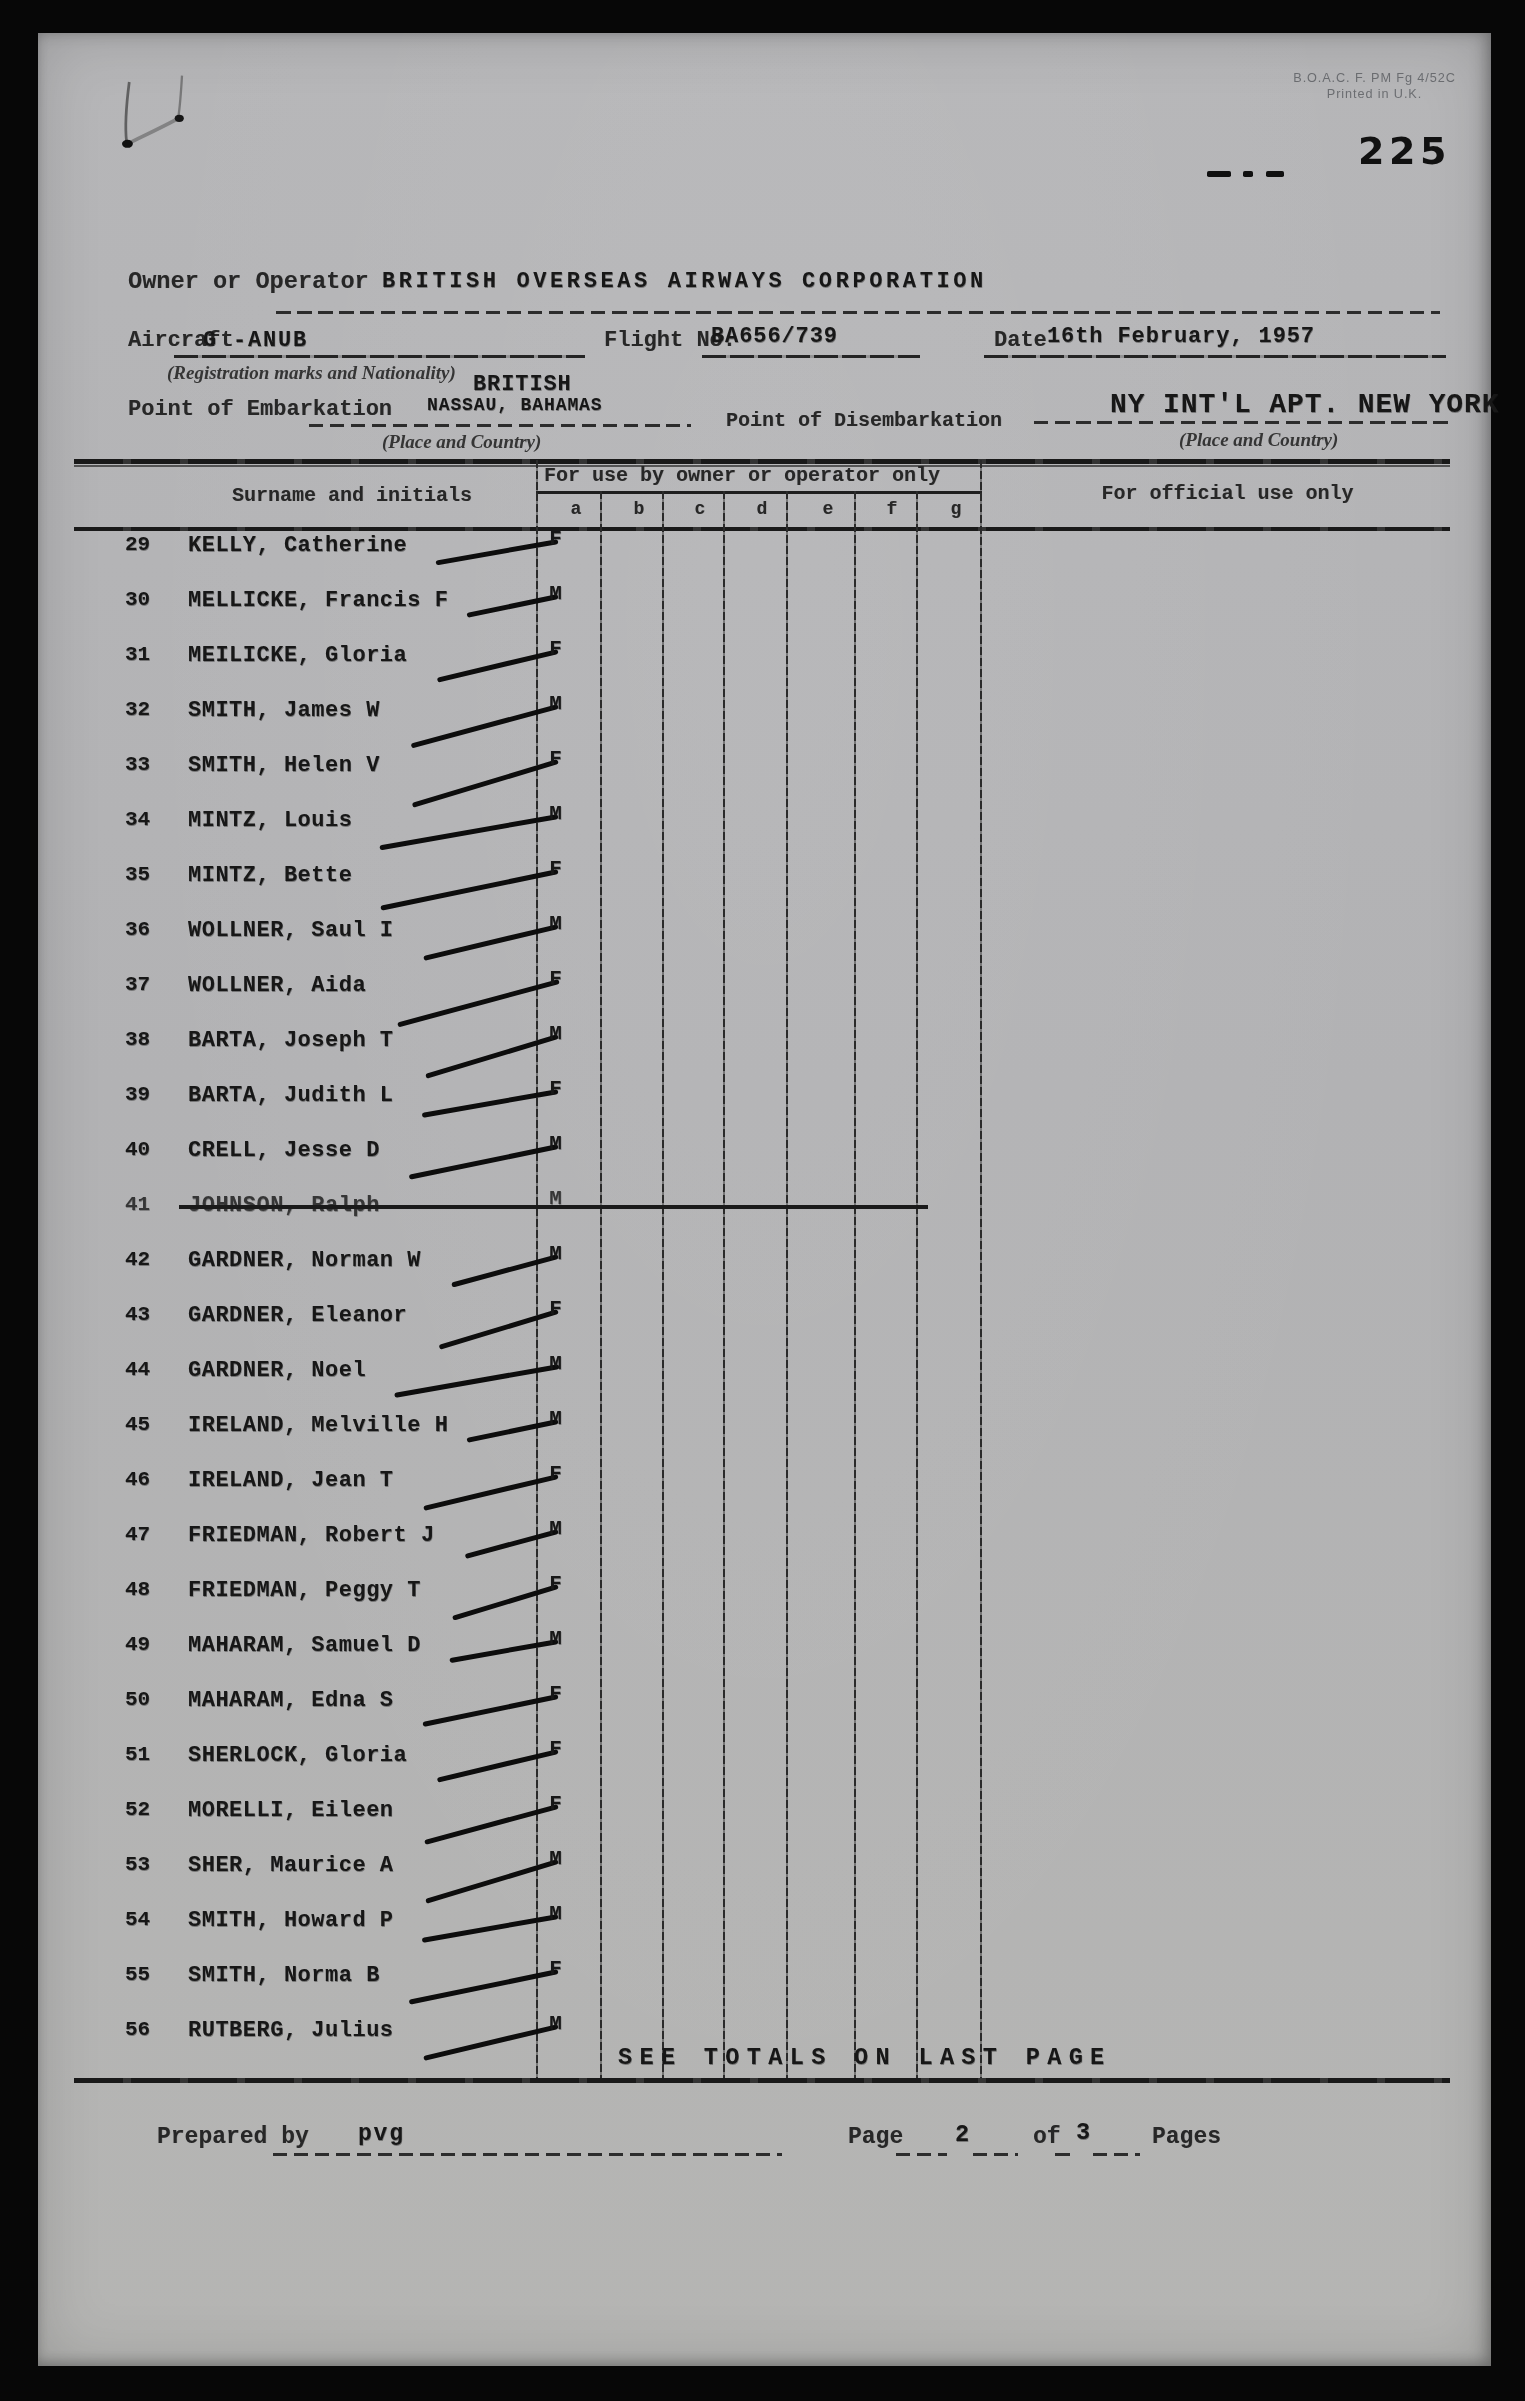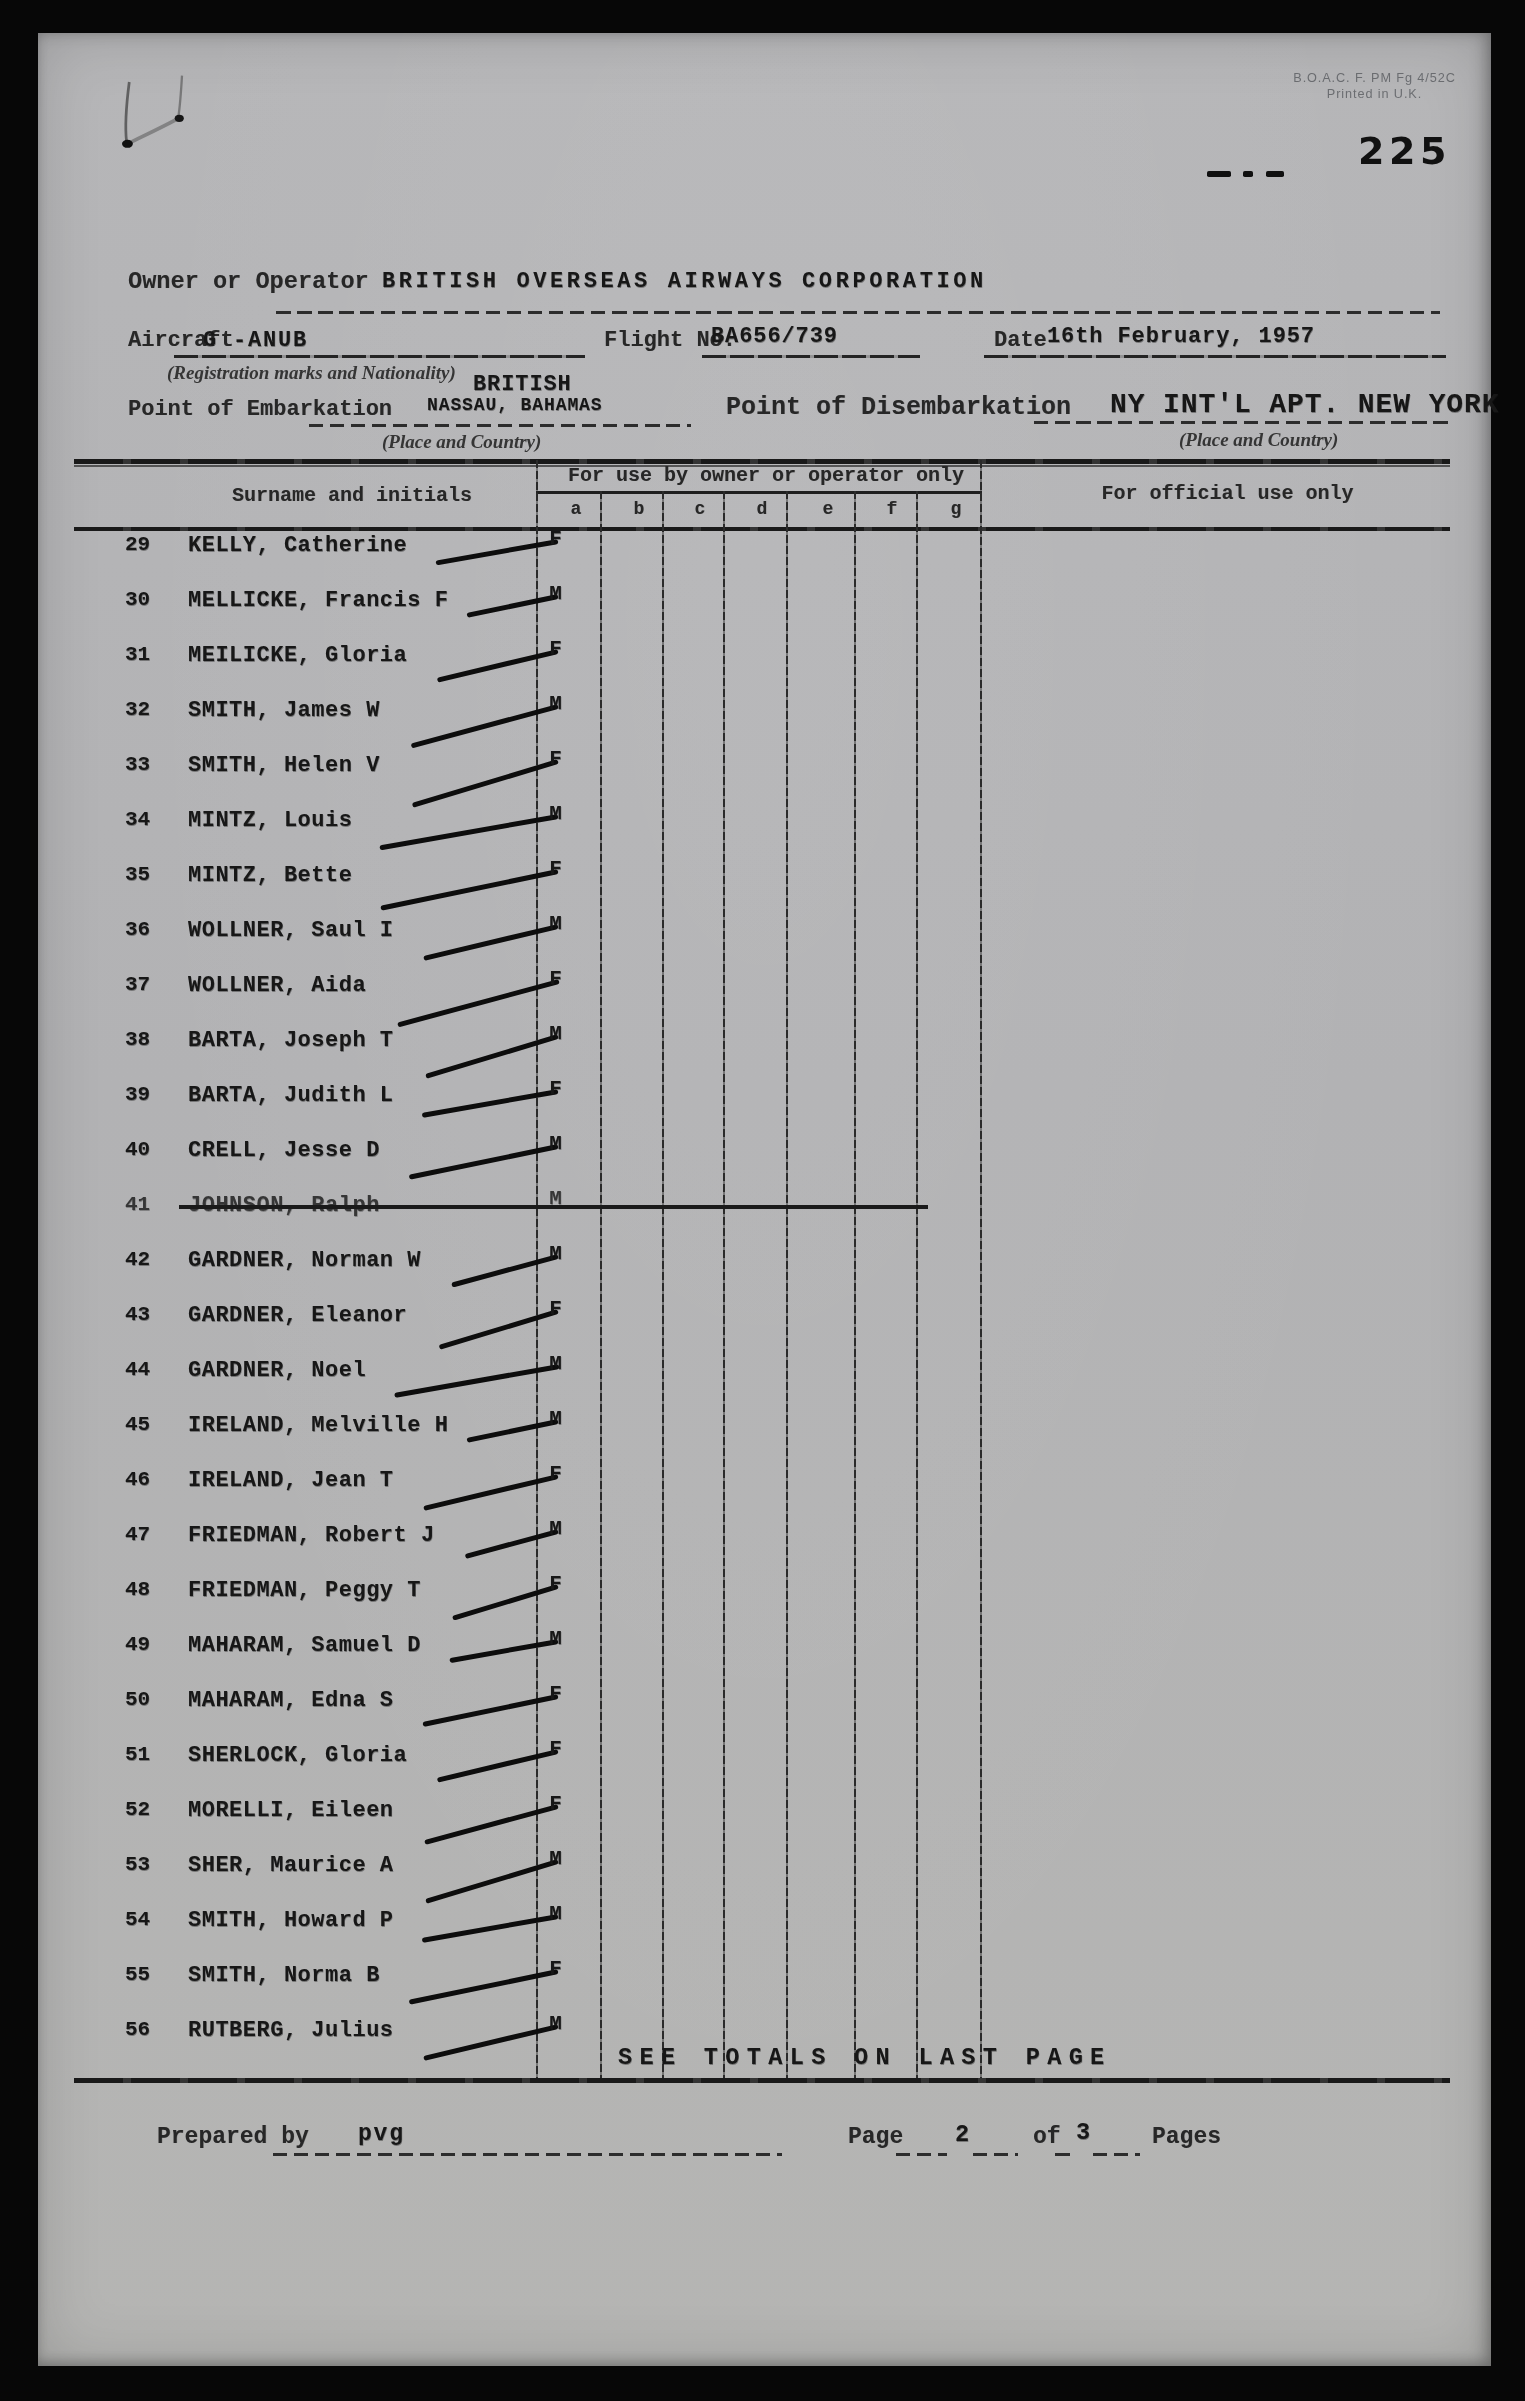--- a/index.html
+++ b/index.html
@@ -100,32 +100,32 @@
   <div class="abs typed" style="left:673px;top:291px;font-size:22px;letter-spacing:0.9px;">BA656/739</div>
   <div class="abs plabel" style="left:948px;top:295px;font-size:22px;">Date</div>
   <div class="abs typed" style="left:1009px;top:291px;font-size:22px;letter-spacing:0.9px;">16th February, 1957</div>
   <div class="typeline" style="left:136px;top:322px;width:411px;"></div>
   <div class="typeline" style="left:664px;top:322px;width:218px;"></div>
   <div class="typeline" style="left:946px;top:322px;width:462px;"></div>
   <div class="abs pnote" style="left:129px;top:329px;font-size:19px;">(Registration marks and Nationality)</div>
 
   <div class="abs plabel" style="left:82px;top:364px;font-size:22px;">Point of Embarkation</div>
   <div class="abs typed" style="left:389px;top:362px;font-size:18px;letter-spacing:0.9px;">NASSAU, BAHAMAS</div>
-  <div class="abs plabel" style="left:680px;top:360px;font-size:25px;">Point of Disembarkation</div>
+  <div class="abs plabel" style="left:680px;top:376px;font-size:20px;">Point of Disembarkation</div>
   <div class="abs typed" style="left:1072px;top:356px;font-size:28px;letter-spacing:0.9px;">NY INT'L APT. NEW YORK</div>
   <div class="dashline" style="left:271px;top:391px;width:382px;"></div>
   <div class="dashline" style="left:996px;top:388px;width:414px;"></div>
   <div class="abs pnote" style="left:344px;top:398px;font-size:19px;">(Place and Country)</div>
   <div class="abs pnote" style="left:1141px;top:396px;font-size:19px;">(Place and Country)</div>
 
   <div class="hrule rough" style="left:36px;top:426px;width:1376px;height:4.5px;"></div>
   <div class="hrule" style="left:36px;top:432px;width:1376px;height:1.8px;opacity:.65;"></div>
 
   <div class="abs plabel" style="left:186px;top:451px;font-size:20px;">Surname and initials</div>
-  <div class="abs plabel" style="left:498px;top:431px;width:444px;text-align:center;font-size:20px;">For use by owner or operator only</div>
+  <div class="abs plabel" style="left:498px;top:431px;width:444px;font-size:20px;">For use by owner or operator only</div>
   <div class="abs plabel" style="left:1027px;top:449px;width:309px;text-align:center;font-size:20px;">For official use only</div>
   <div class="hrule" style="left:498px;top:458px;width:446px;height:2.7px;"></div>
 
   <div class="abs" id="subcols" style="left:0;top:466px;height:27px;width:100%;">
       <span class="colletter plabel" style="left: 512px;">a</span>
       <span class="colletter plabel" style="left: 575px;">b</span>
       <span class="colletter plabel" style="left: 636px;">c</span>
       <span class="colletter plabel" style="left: 698px;">d</span>
       <span class="colletter plabel" style="left: 764px;">e</span>
       <span class="colletter plabel" style="left: 828px;">f</span>

